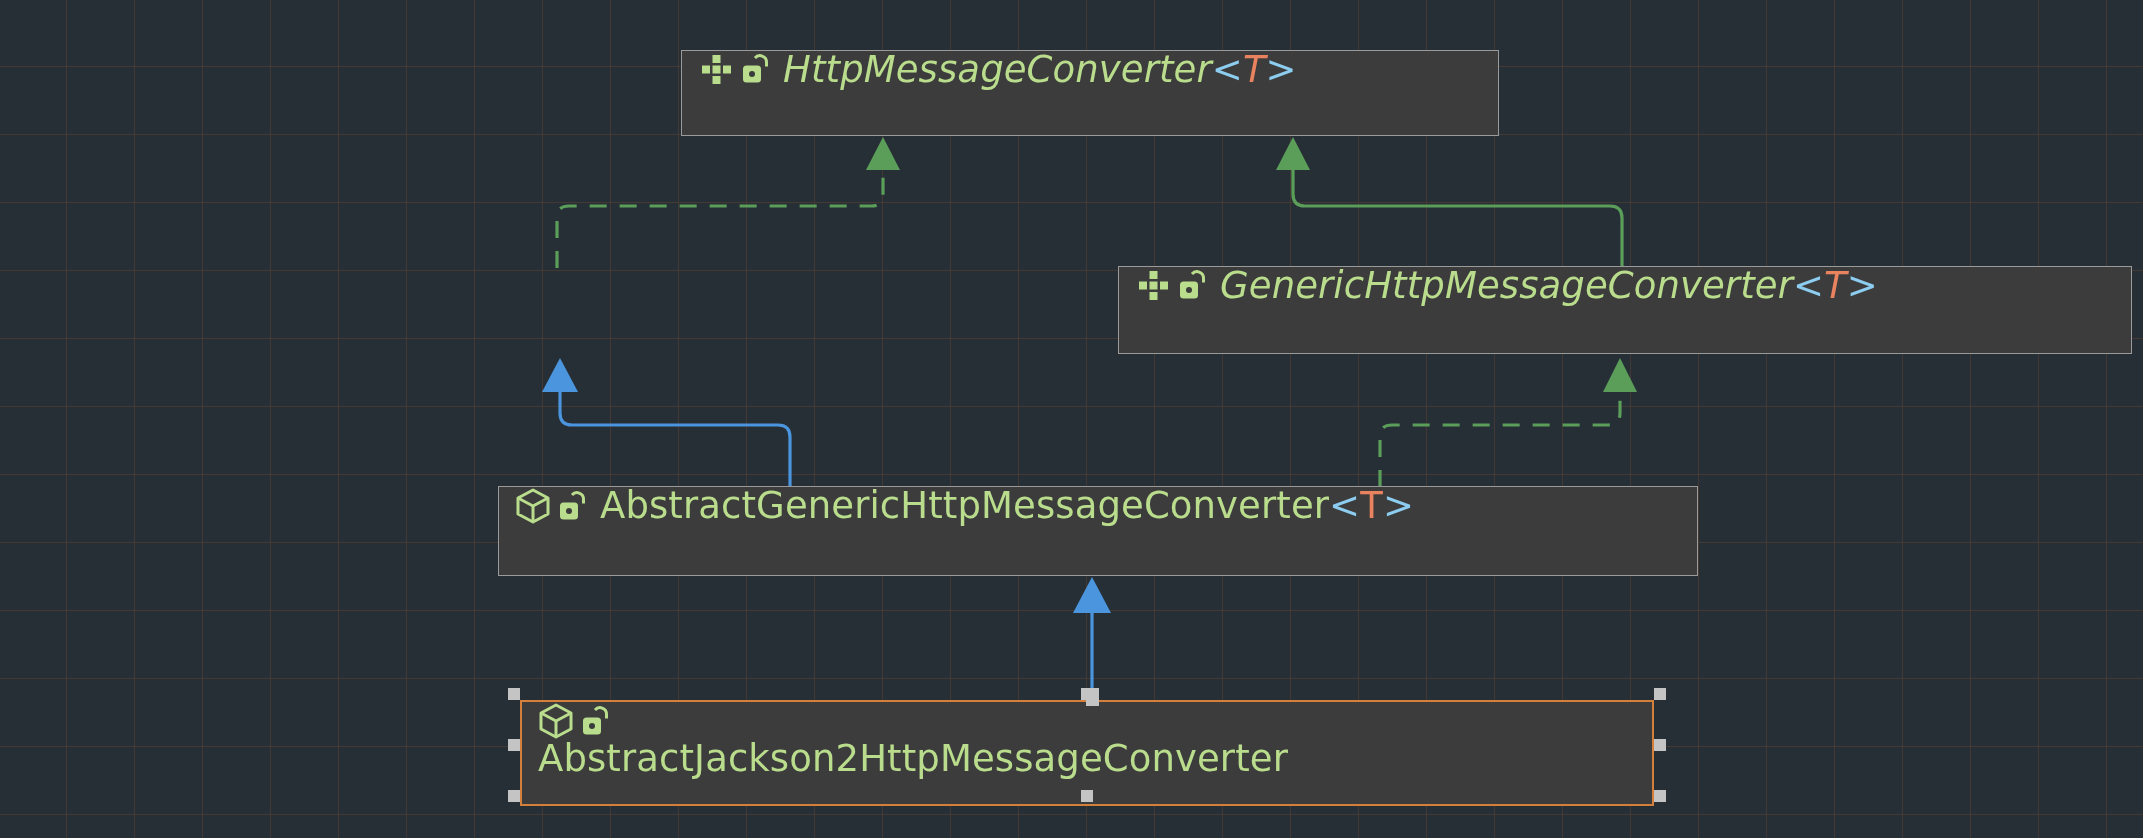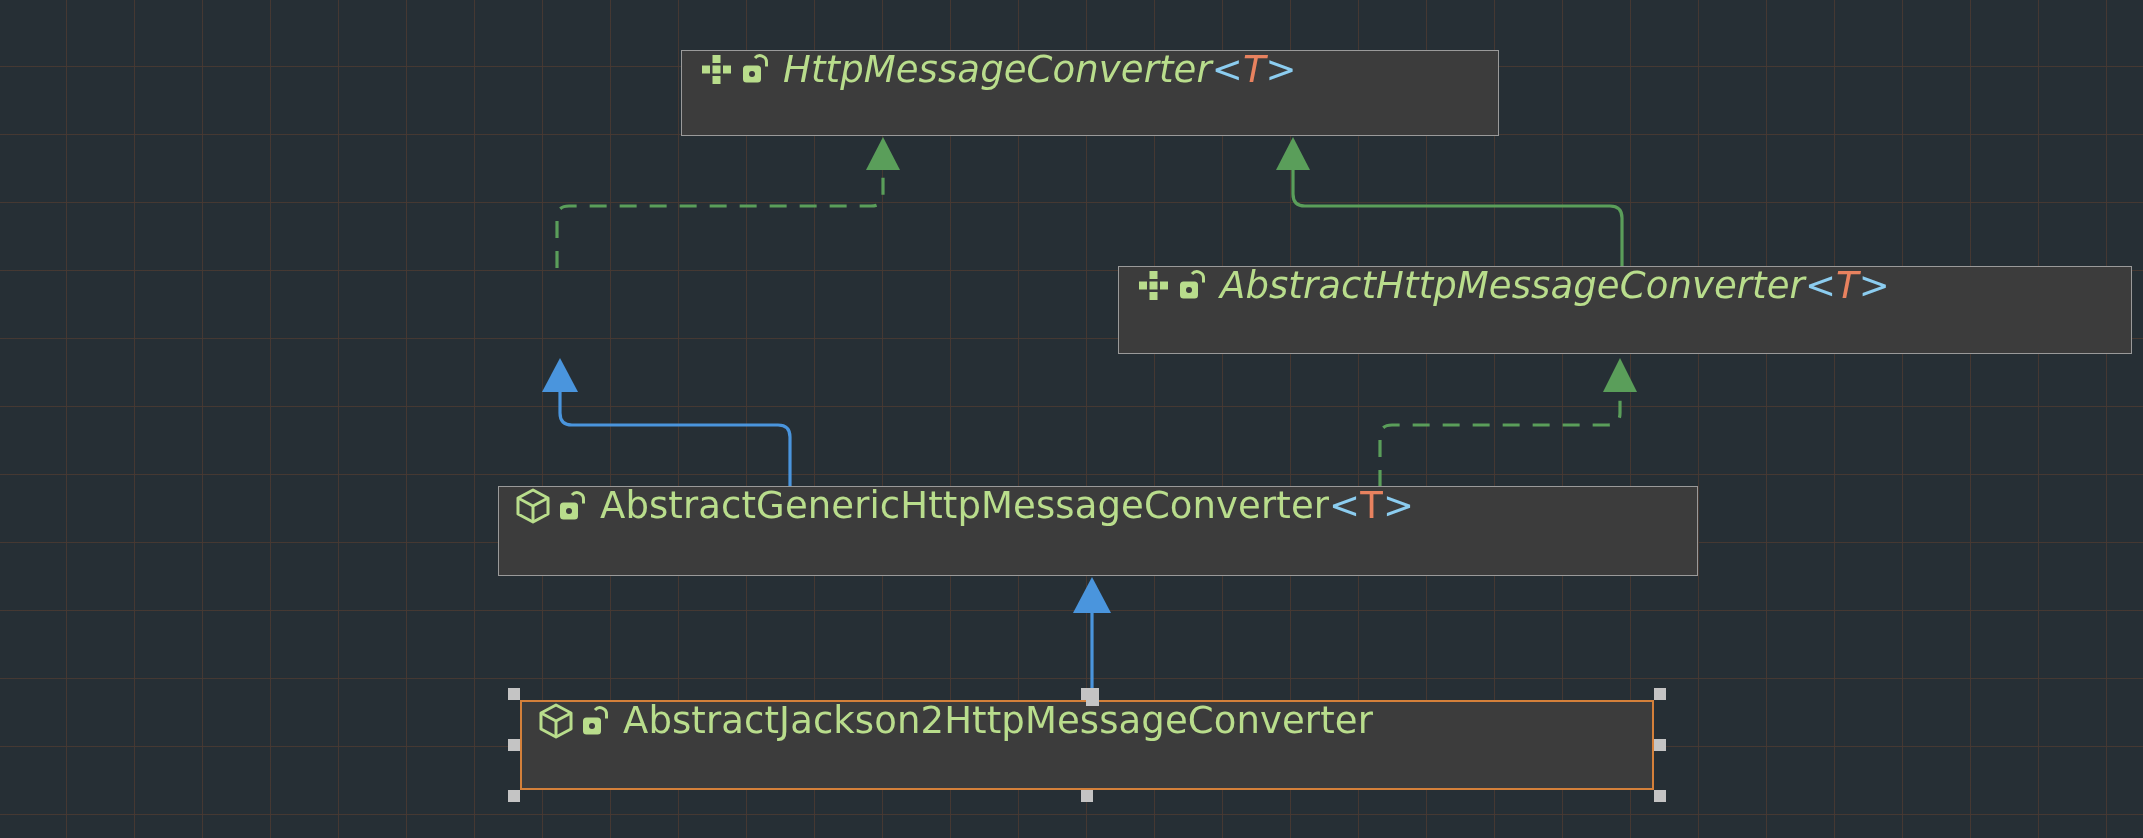--- a/index.html
+++ b/index.html
@@ -150,21 +150,21 @@
           <rect x="14.5" y="25" width="8" height="8"></rect>
         </g>
       </svg>
       <svg class="icon-glyph icon-lock" width="28" height="34" viewBox="0 0 28 34">
         <path d="M14 6 a6.5 6.5 0 0 1 11.5 4.2 v4.2" fill="none" stroke="#b9dd8c" stroke-width="3"></path>
         <rect x="2" y="13.5" width="18" height="17" rx="3.5" fill="#b9dd8c"></rect>
         <circle cx="11" cy="22" r="3" fill="#3c3c3c"></circle>
       </svg>
     </span>
     <span class="node-label italic">
-      <span>AbstractHttpMessageConverter</span><span class="generic-bracket">&lt;</span><span class="generic-param">T</span><span class="generic-bracket">&gt;</span>
+      <span>GenericHttpMessageConverter</span><span class="generic-bracket">&lt;</span><span class="generic-param">T</span><span class="generic-bracket">&gt;</span>
     </span>
   </div>
 
   <div class="node" style="left:498px; top:486px; width:1200px; height:90px;">
     <span class="node-icons">
       <svg class="icon-glyph" width="36" height="38" viewBox="0 0 36 38">
         <g fill="none" stroke="#b9dd8c" stroke-width="3" stroke-linejoin="round">
           <path d="M18 3 L33 11 L33 27 L18 35 L3 27 L3 11 Z"></path>
           <path d="M3 11 L18 19 L33 11"></path>
           <path d="M18 19 L18 35"></path>
@@ -174,21 +174,21 @@
         <path d="M14 6 a6.5 6.5 0 0 1 11.5 4.2 v4.2" fill="none" stroke="#b9dd8c" stroke-width="3"></path>
         <rect x="2" y="13.5" width="18" height="17" rx="3.5" fill="#b9dd8c"></rect>
         <circle cx="11" cy="22" r="3" fill="#3c3c3c"></circle>
       </svg>
     </span>
     <span class="node-label">
       <span>AbstractGenericHttpMessageConverter</span><span class="generic-bracket">&lt;</span><span class="generic-param">T</span><span class="generic-bracket">&gt;</span>
     </span>
   </div>
 
-  <div class="node selected" style="left:520px; top:700px; width:1134px; height:90px;">
+  <div class="node selected" style="left:520px; top:700px; width:1134px; height:106px;flex-direction:column;">
     <span class="node-icons">
       <svg class="icon-glyph" width="36" height="38" viewBox="0 0 36 38">
         <g fill="none" stroke="#b9dd8c" stroke-width="3" stroke-linejoin="round">
           <path d="M18 3 L33 11 L33 27 L18 35 L3 27 L3 11 Z"></path>
           <path d="M3 11 L18 19 L33 11"></path>
           <path d="M18 19 L18 35"></path>
         </g>
       </svg>
       <svg class="icon-glyph icon-lock" width="28" height="34" viewBox="0 0 28 34">
         <path d="M14 6 a6.5 6.5 0 0 1 11.5 4.2 v4.2" fill="none" stroke="#b9dd8c" stroke-width="3"></path>

